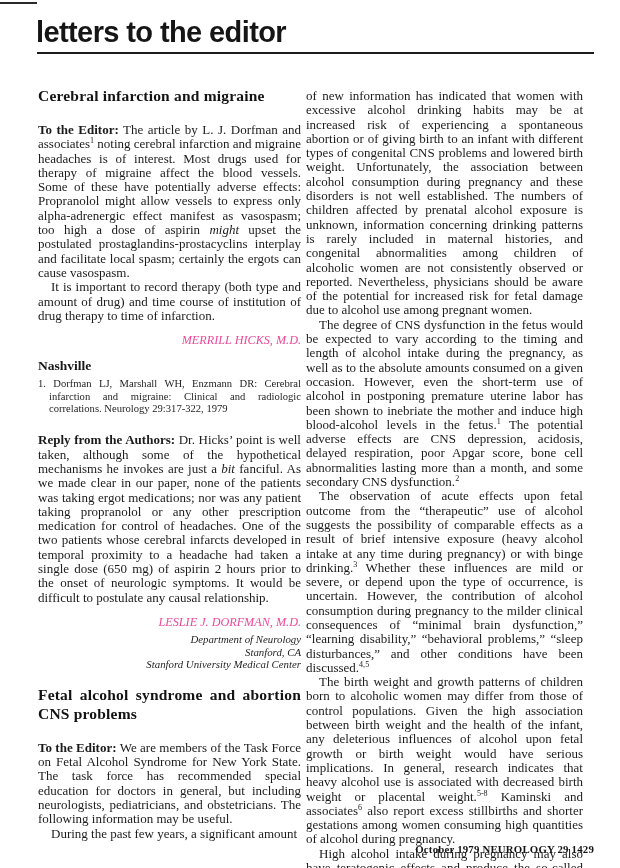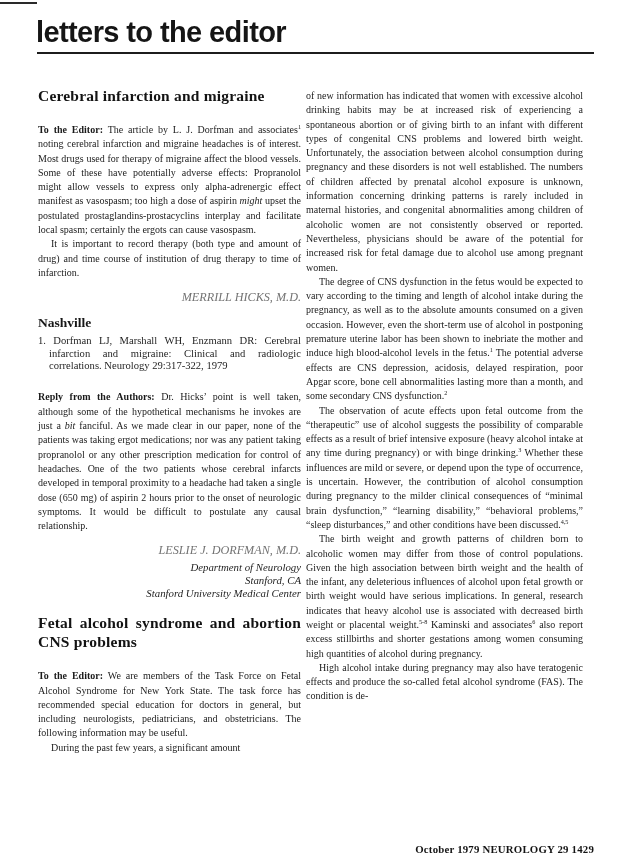--- a/index.html
+++ b/index.html
@@ -30,31 +30,31 @@
   .col-left  { width:263px; flex:0 0 263px; }
   .col-right { width:277px; flex:0 0 277px; padding-top:3px; }
 
   .letter-title {
     margin:0; font-size:15.5px; line-height:19px; font-weight:bold;
     text-align:justify; letter-spacing:0.2px; color:#131313;
   }
   .fas-title { margin-top:14px; }
 
   p.body {
-    margin:0; font-size:10px; line-height:14.3px;
+    margin:0; font-size:13px; line-height:14.3px;
     text-align:justify; color:#1b1b1b;
   }
   p.after-heading { margin-top:18px; }
   p.indent { text-indent:13px; }
   p.reply  { margin-top:18px; }
   sup { font-size:0.62em; line-height:0; }
 
   .signature {
     margin-top:10px; text-align:right; font-style:italic;
-    font-size:12.2px; line-height:15px; color:#737373;
+    font-size:12.2px; line-height:15px; color:#ec4899;
   }
   .affiliation {
     margin-top:3px; text-align:right; font-style:italic;
     font-size:10.8px; line-height:12.6px; color:#1e1e1e;
   }
   .reference-heading {
     margin:10px 0 0 0; font-size:13.5px; line-height:16px; font-weight:bold;
   }
   .reference-item {
     margin:4px 0 0 0; font-size:10.6px; line-height:12.4px;

